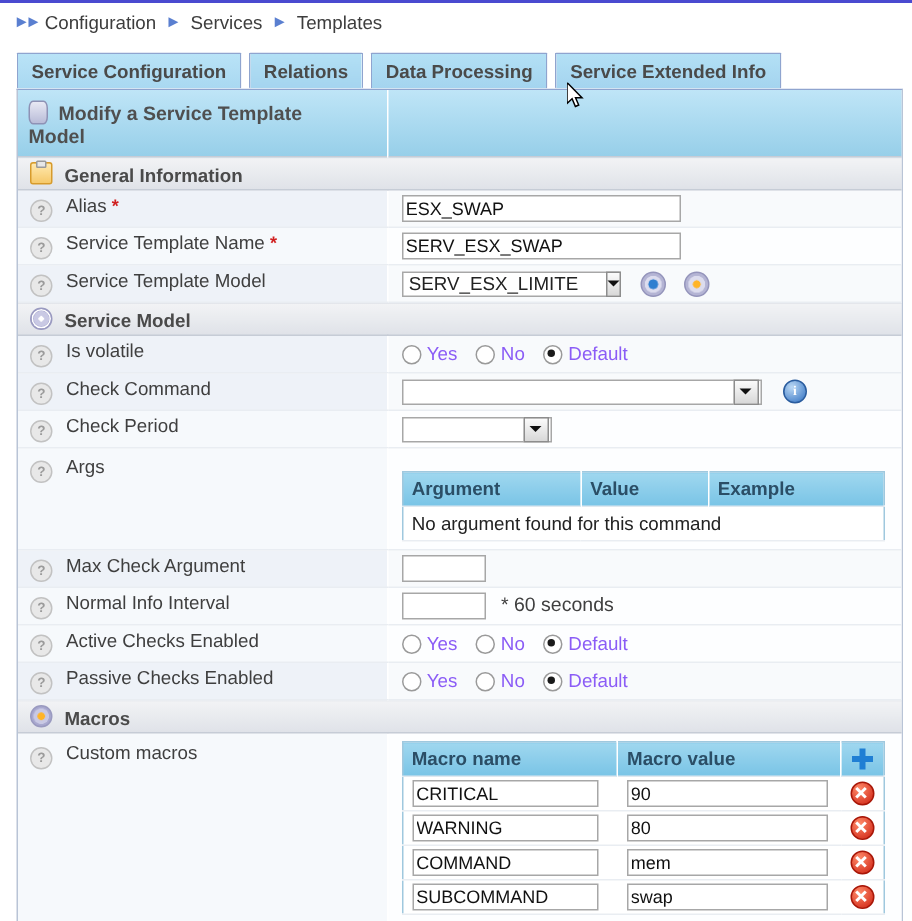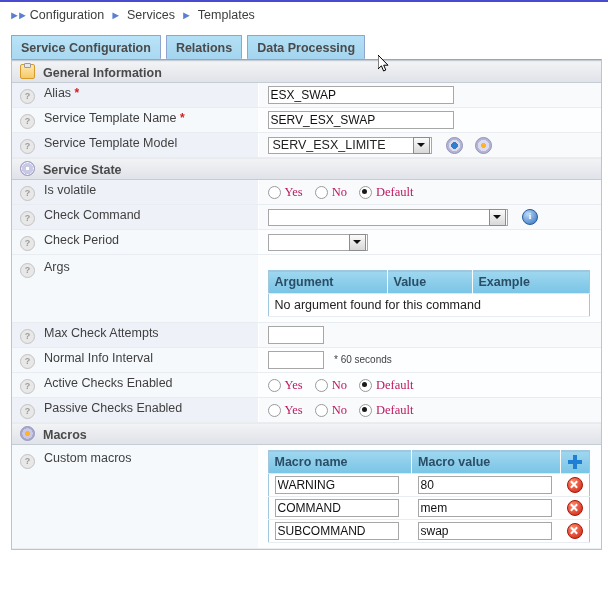--- a/index.html
+++ b/index.html
@@ -143,37 +143,37 @@
   .sel .arrow{
     width:15px;height:15px;margin:0 1px 0 2px;
     background:linear-gradient(#fbfbfb,#d8d8d8);
     border:1px solid #8d8d8d;
     display:flex;align-items:center;justify-content:center;
   }
   .sel .arrow i{
     width:0;height:0;border-left:4px solid transparent;border-right:4px solid transparent;
     border-top:4px solid #111;display:block;
   }
-  .w-model{width:164px;gap:16px;}
+  .w-model{width:145px;gap:16px;}
   .w-period{width:100px;}
   .w-cmd{width:240px;}
-  .suffix{font-size:10px;color:#3f3f3f;margin-left:7px;}
+  .suffix{font-size:13px;color:#3f3f3f;margin-left:7px;}
 
   
   .radios{display:flex;align-items:center;gap:0;}
   .rad{
     display:inline-block;width:11px;height:11px;border-radius:50%;
     border:1px solid #9a9a9a;background:#ffffff;vertical-align:-1px;
     position:relative;margin-right:4px;
   }
   .rad.on:after{
     content:"";position:absolute;left:2px;top:2px;width:5px;height:5px;
     border-radius:50%;background:#1a1a1a;
   }
-  .rlabel{margin-right:12px;font-size:12.5px;color:#be185d;font-family:Liberation Serif, serif;}
+  .rlabel{margin-right:12px;font-size:12.5px;color:#8b5cf6;}
 
   
   .infoico{
     display:inline-block;width:14px;height:14px;border-radius:50%;
     background:radial-gradient(circle at 35% 30%,#bcd9f5,#2f6fc0);
     border:1px solid #2a5c9e;color:#ffffff;font-weight:bold;font-size:9px;
     line-height:13px;text-align:center;font-family:"Liberation Serif",serif;
     vertical-align:middle;margin-left:11px;
   }
   .gearico2{
@@ -247,30 +247,40 @@
 <div class="tabbar">
   <div class="tab active">
     <span>Service Configuration</span>
   </div>
   <div class="tab">
     <span>Relations</span>
   </div>
   <div class="tab">
     <span>Data Processing</span>
   </div>
+  <div class="tab">
+    <span>Service Extended Info</span>
+  </div>
 </div>
 
 <div class="frame">
 <table class="form">
   <colgroup>
         <col style="width:246px">
         <col style="width:343px">
       </colgroup>
 
   <tbody>
+        <tr class="pagehead">
+    <td class="left">
+      <span class="dbicon"></span><span>Modify a Service Template</span>
+      <span class="pagehead-sub">Model</span>
+    </td>
+    <td></td>
+  </tr>
 
   <tr class="section">
     <td colspan="2">
       <span class="sec-ico ico-clip"></span><span>General Information</span>
     </td>
   </tr>
 
   <tr class="row">
     <td class="lbl">
       <span class="qm">?</span><span>Alias</span>
@@ -302,21 +312,21 @@
                 <i></i>
               </span>
       </span>
       <span class="gearico-info"></span>
       <span class="gearico2"></span>
     </td>
   </tr>
 
   <tr class="section">
     <td colspan="2">
-      <span class="sec-ico ico-gear"></span><span>Service State</span>
+      <span class="sec-ico ico-gear"></span><span>Service Model</span>
     </td>
   </tr>
 
   <tr class="row">
     <td class="lbl">
       <span class="qm">?</span><span>Is volatile</span>
     </td>
     <td class="val">
       <span class="radios">
         <span class="rad"></span>
@@ -373,21 +383,21 @@
         <tr>
           <td colspan="3">No argument found for this command</td>
         </tr>
       </tbody>
             </table>
     </td>
   </tr>
 
   <tr class="row">
     <td class="lbl">
-      <span class="qm">?</span><span>Max Check Attempts</span>
+      <span class="qm">?</span><span>Max Check Argument</span>
     </td>
     <td class="val">
       <input class="txt w-small" value="" style="">
     </td>
   </tr>
 
   <tr class="row alt">
     <td class="lbl">
       <span class="qm">?</span><span>Normal Info Interval</span>
     </td>
@@ -442,20 +452,25 @@
     </td>
     <td class="val" style="padding:5px 0 5px 9px;vertical-align:top">
       <table class="inner macrotbl">
         <tbody>
                 <tr>
           <th style="width:140px">Macro name</th>
           <th style="width:140px">Macro value</th>
           <th style="text-align:center"><span class="plus"></span></th>
         </tr>
         <tr>
+          <td><input class="txt" value="CRITICAL" style=""></td>
+          <td><input class="txt mv" value="90" style=""></td>
+          <td style="text-align:center"><span class="delico"></span></td>
+        </tr>
+        <tr>
           <td><input class="txt" value="WARNING" style=""></td>
           <td><input class="txt mv" value="80" style=""></td>
           <td style="text-align:center"><span class="delico"></span></td>
         </tr>
         <tr>
           <td><input class="txt" value="COMMAND" style=""></td>
           <td><input class="txt mv" value="mem" style=""></td>
           <td style="text-align:center"><span class="delico"></span></td>
         </tr>
         <tr>

